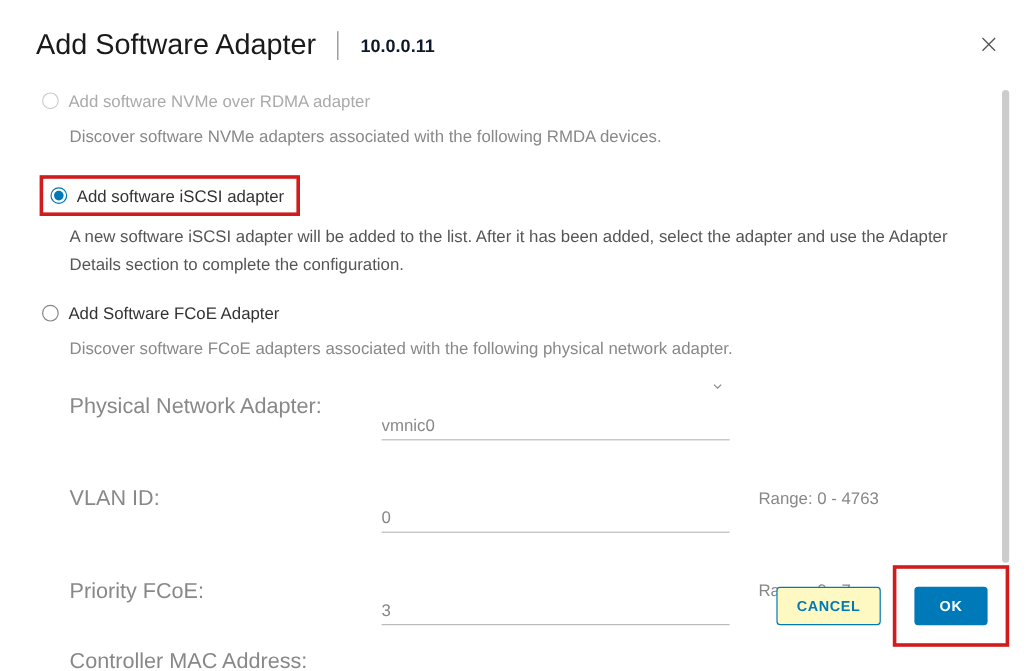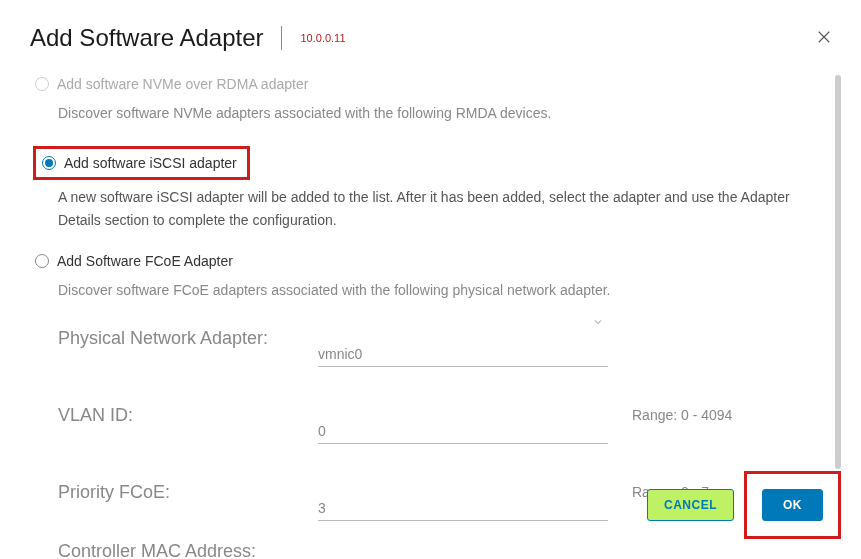--- a/index.html
+++ b/index.html
@@ -22,22 +22,23 @@
       font-weight: 400;
       color: #1a1a1a;
     }
     .divider {
       width: 1px;
       height: 24px;
       background: #888;
       margin: 0 18px;
     }
     .ip {
-      font-size: 11px;
-      color: #b91c1c;
+      font-size: 15px;
+      color: #0f172a;
+      font-weight: bold;
     }
     .close-btn {
       position: absolute;
       right: 26px;
       top: 28px;
       width: 20px;
       height: 20px;
       cursor: pointer;
       color: #555;
     }
@@ -152,21 +153,21 @@
     .btn {
       padding: 8px 16px;
       font-size: 12px;
       font-weight: 600;
       letter-spacing: 0.5px;
       border-radius: 3px;
       cursor: pointer;
       font-family: inherit;
     }
     .btn-cancel {
-      background: #bef264;
+      background: #fef9c3;
       border: 1px solid #0079b8;
       color: #0079b8;
     }
     .btn-ok-wrap {
       border: 3px solid #d01c1c;
       padding: 15px;
     }
     .btn-ok {
       background: #0079b8;
       border: 1px solid #0079b8;
@@ -228,21 +229,21 @@
             <svg viewBox="0 0 24 24" fill="none" stroke="currentColor" stroke-width="2">
                 <path d="M6 9l6 6 6-6"></path>
               </svg>
           </span>
         </div>
       </div>
 
       <div class="form-row">
         <label class="form-label">VLAN ID:</label>
         <input class="form-control" value="0" style="">
-        <span class="range-hint">Range: 0 - 4094</span>
+        <span class="range-hint">Range: 0 - 4763</span>
       </div>
 
       <div class="form-row">
         <label class="form-label">Priority FCoE:</label>
         <input class="form-control" value="3" style="">
         <span class="range-hint">Range: 0 - 7</span>
       </div>
 
       <div class="form-row">
         <label class="form-label">Controller MAC Address:</label>

